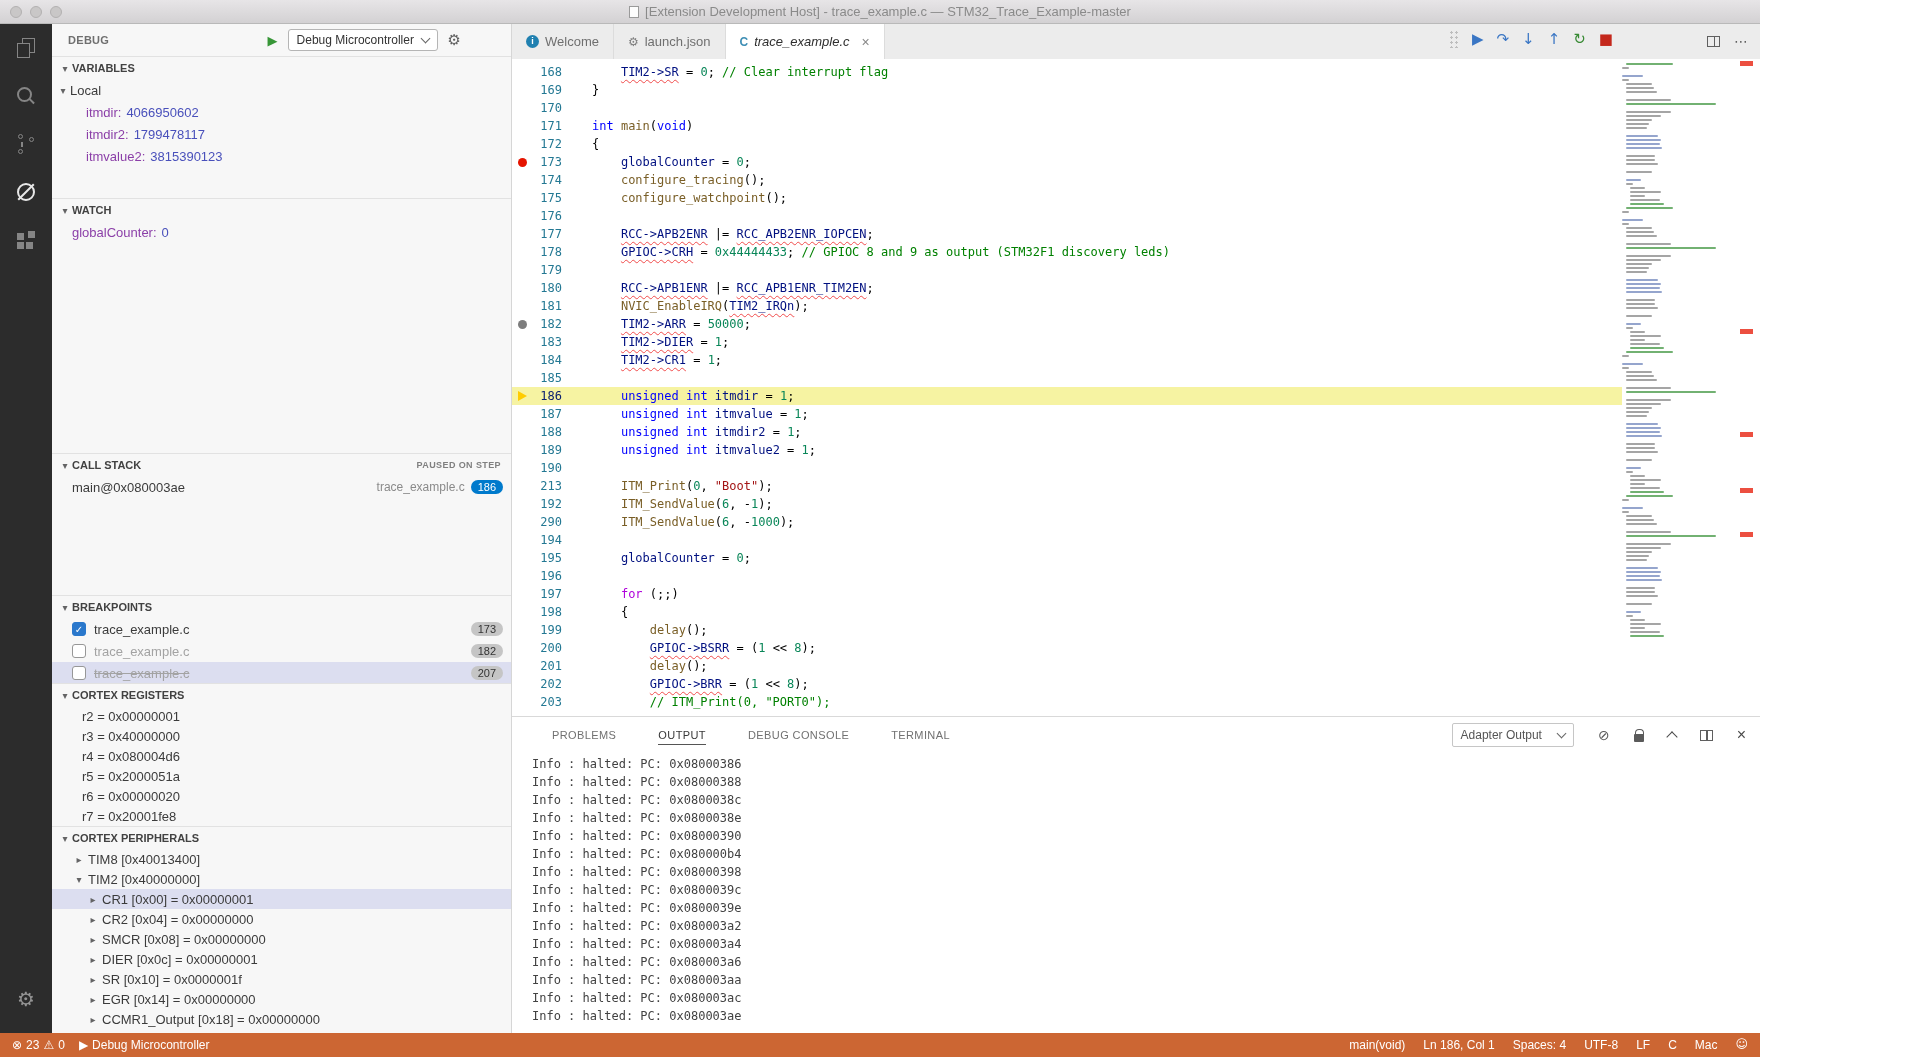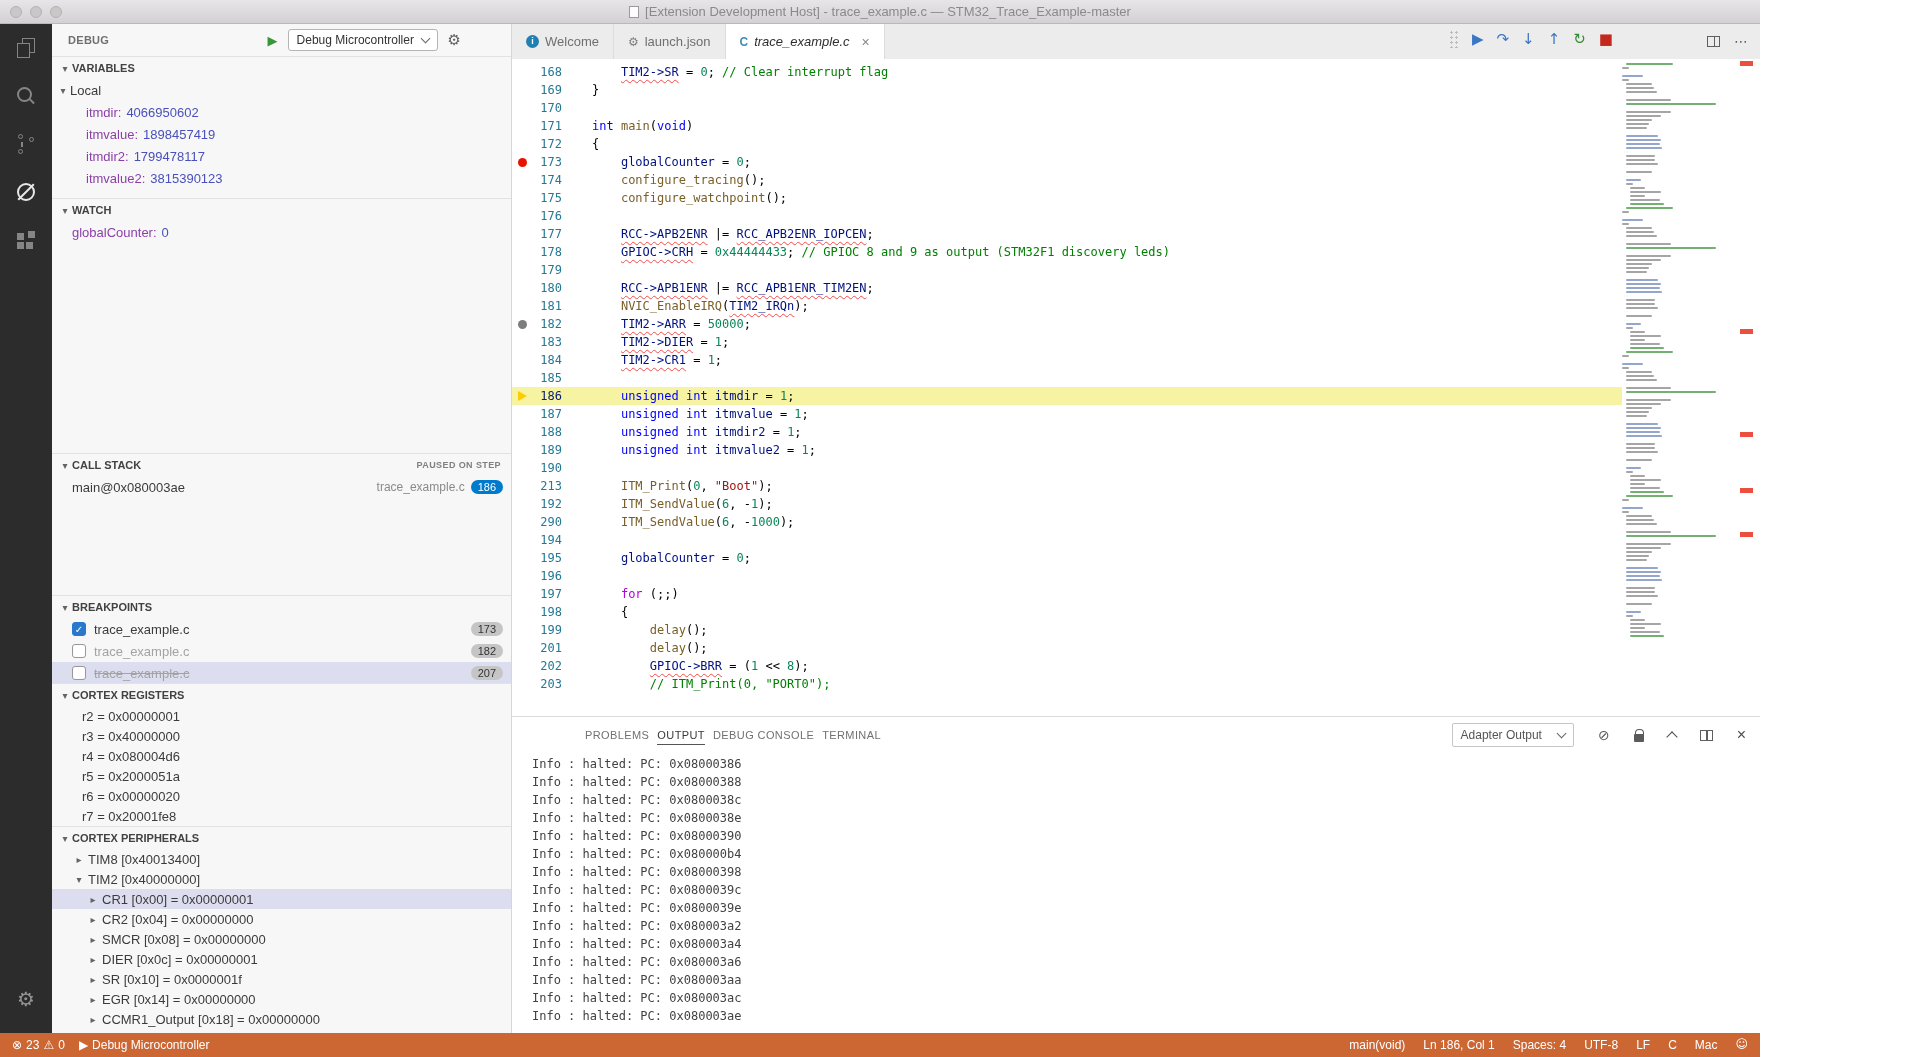--- a/index.html
+++ b/index.html
@@ -118,21 +118,21 @@
   .tk-e{ color:#001080; text-decoration:underline; text-decoration-style:wavy;
     text-decoration-color:#f14c4c; text-decoration-thickness:1px; text-underline-offset:3px; }
   .minimap { position:absolute; top:4px; bottom:0; right:28px; width:110px; overflow:hidden; }
   .mm-line { height:2px; margin-bottom:2px; border-radius:1px; opacity:.8; }
   .ruler { position:absolute; top:0; bottom:0; right:0; width:28px; }
   .ruler-mark { position:absolute; right:7px; width:13px; height:5px; background:rgba(229,20,0,.75); }
 
   
   .panel { flex:0 0 317px; border-top:1px solid #d9d9d9; display:flex; flex-direction:column; background:#fff; }
   .panel-header { flex:0 0 36px; display:flex; align-items:center; padding:0 14px 0 40px; }
-  .panel-tabs { display:flex; gap:8px;margin-left:33px; }
+  .panel-tabs { display:flex; gap:42px; }
   .panel-tab { font-size:11px; letter-spacing:.4px; color:#717171; padding:3px 0; }
   .panel-tab.active { color:#383838; border-bottom:1.5px solid #555; }
   .panel-actions { margin-left:auto; display:flex; align-items:center; gap:24px; }
   .channel-select { display:flex; align-items:center; gap:16px; border:1px solid #c6c6c6; background:#fff;
     height:24px; padding:0 8px; font-size:12px; color:#555; border-radius:2px; }
   .pa-ic { color:#5a5a5a; font-family:"DejaVu Sans",sans-serif; font-size:14px; line-height:1; }
   .i-lock { position:relative; width:10px; height:8px; background:#5a5a5a; margin-top:5px; border-radius:1px; }
   .i-lock::before { content:""; position:absolute; left:1.4px; top:-5px; width:7px; height:6px;
     border:1.6px solid #5a5a5a; border-bottom:none; border-radius:4px 4px 0 0; }
   .i-chevup { width:8px; height:8px; border-left:1.8px solid #4a4a4a; border-top:1.8px solid #4a4a4a; transform:rotate(45deg); margin-top:3px; }
@@ -213,24 +213,20 @@
           <span>VARIABLES</span>
         </div>
         <div class="row scope-row">
           <span class="twisty">▾</span>
           <span>Local</span>
         </div>
         <div id="variables-rows">
             <div class="row var-row">
               <span class="var-name">itmdir:</span>
               <span class="var-value">4066950602</span>
-            </div>
-            <div class="row var-row">
-              <span class="var-name">itmvalue:</span>
-              <span class="var-value">1898457419</span>
             </div>
             <div class="row var-row">
               <span class="var-name">itmdir2:</span>
               <span class="var-value">1799478117</span>
             </div>
             <div class="row var-row">
               <span class="var-name">itmvalue2:</span>
               <span class="var-value">3815390123</span>
             </div>
           </div>
@@ -408,20 +404,21 @@
             <div class="code-line"><span class="gutter"><span class="bp-zone"></span><span class="line-num">190</span></span><span class="line-text"></span></div>
             <div class="code-line"><span class="gutter"><span class="bp-zone"></span><span class="line-num">213</span></span><span class="line-text"><span class="tk-p">    </span><span class="tk-f">ITM_Print</span><span class="tk-p">(</span><span class="tk-n">0</span><span class="tk-p">, </span><span class="tk-s">"Boot"</span><span class="tk-p">);</span></span></div>
             <div class="code-line"><span class="gutter"><span class="bp-zone"></span><span class="line-num">192</span></span><span class="line-text"><span class="tk-p">    </span><span class="tk-f">ITM_SendValue</span><span class="tk-p">(</span><span class="tk-n">6</span><span class="tk-p">, -</span><span class="tk-n">1</span><span class="tk-p">);</span></span></div>
             <div class="code-line"><span class="gutter"><span class="bp-zone"></span><span class="line-num">290</span></span><span class="line-text"><span class="tk-p">    </span><span class="tk-f">ITM_SendValue</span><span class="tk-p">(</span><span class="tk-n">6</span><span class="tk-p">, -</span><span class="tk-n">1000</span><span class="tk-p">);</span></span></div>
             <div class="code-line"><span class="gutter"><span class="bp-zone"></span><span class="line-num">194</span></span><span class="line-text"></span></div>
             <div class="code-line"><span class="gutter"><span class="bp-zone"></span><span class="line-num">195</span></span><span class="line-text"><span class="tk-p">    </span><span class="tk-v">globalCounter</span><span class="tk-p"> = </span><span class="tk-n">0</span><span class="tk-p">;</span></span></div>
             <div class="code-line"><span class="gutter"><span class="bp-zone"></span><span class="line-num">196</span></span><span class="line-text"></span></div>
             <div class="code-line"><span class="gutter"><span class="bp-zone"></span><span class="line-num">197</span></span><span class="line-text"><span class="tk-p">    </span><span class="tk-kc">for</span><span class="tk-p"> (;;)</span></span></div>
             <div class="code-line"><span class="gutter"><span class="bp-zone"></span><span class="line-num">198</span></span><span class="line-text"><span class="tk-p">    {</span></span></div>
             <div class="code-line"><span class="gutter"><span class="bp-zone"></span><span class="line-num">199</span></span><span class="line-text"><span class="tk-p">        </span><span class="tk-f">delay</span><span class="tk-p">();</span></span></div>
+            <div class="code-line"><span class="gutter"><span class="bp-zone"></span><span class="line-num">200</span></span><span class="line-text"><span class="tk-p">        </span><span class="tk-e">GPIOC-&gt;BSRR</span><span class="tk-p"> = (</span><span class="tk-n">1</span><span class="tk-p"> &lt;&lt; </span><span class="tk-n">8</span><span class="tk-p">);</span></span></div>
             <div class="code-line"><span class="gutter"><span class="bp-zone"></span><span class="line-num">201</span></span><span class="line-text"><span class="tk-p">        </span><span class="tk-f">delay</span><span class="tk-p">();</span></span></div>
             <div class="code-line"><span class="gutter"><span class="bp-zone"></span><span class="line-num">202</span></span><span class="line-text"><span class="tk-p">        </span><span class="tk-e">GPIOC-&gt;BRR</span><span class="tk-p"> = (</span><span class="tk-n">1</span><span class="tk-p"> &lt;&lt; </span><span class="tk-n">8</span><span class="tk-p">);</span></span></div>
             <div class="code-line"><span class="gutter"><span class="bp-zone"></span><span class="line-num">203</span></span><span class="line-text"><span class="tk-p">        </span><span class="tk-c">// ITM_Print(0, "PORT0");</span></span></div>
           </div>
         <div class="minimap" id="minimap">
             <div class="mm-line" style="margin-left: 4px; width: 46.7px; background: rgb(79, 158, 79);"></div>
             <div class="mm-line" style="margin-left: 0px; width: 7.1px; background: rgb(142, 142, 142);"></div>
             <div class="mm-line" style="width: 0px;"></div>
             <div class="mm-line" style="margin-left: 0px; width: 21.4px; background: rgb(122, 143, 192);"></div>
             <div class="mm-line" style="margin-left: 0px; width: 7.1px; background: rgb(142, 142, 142);"></div>

